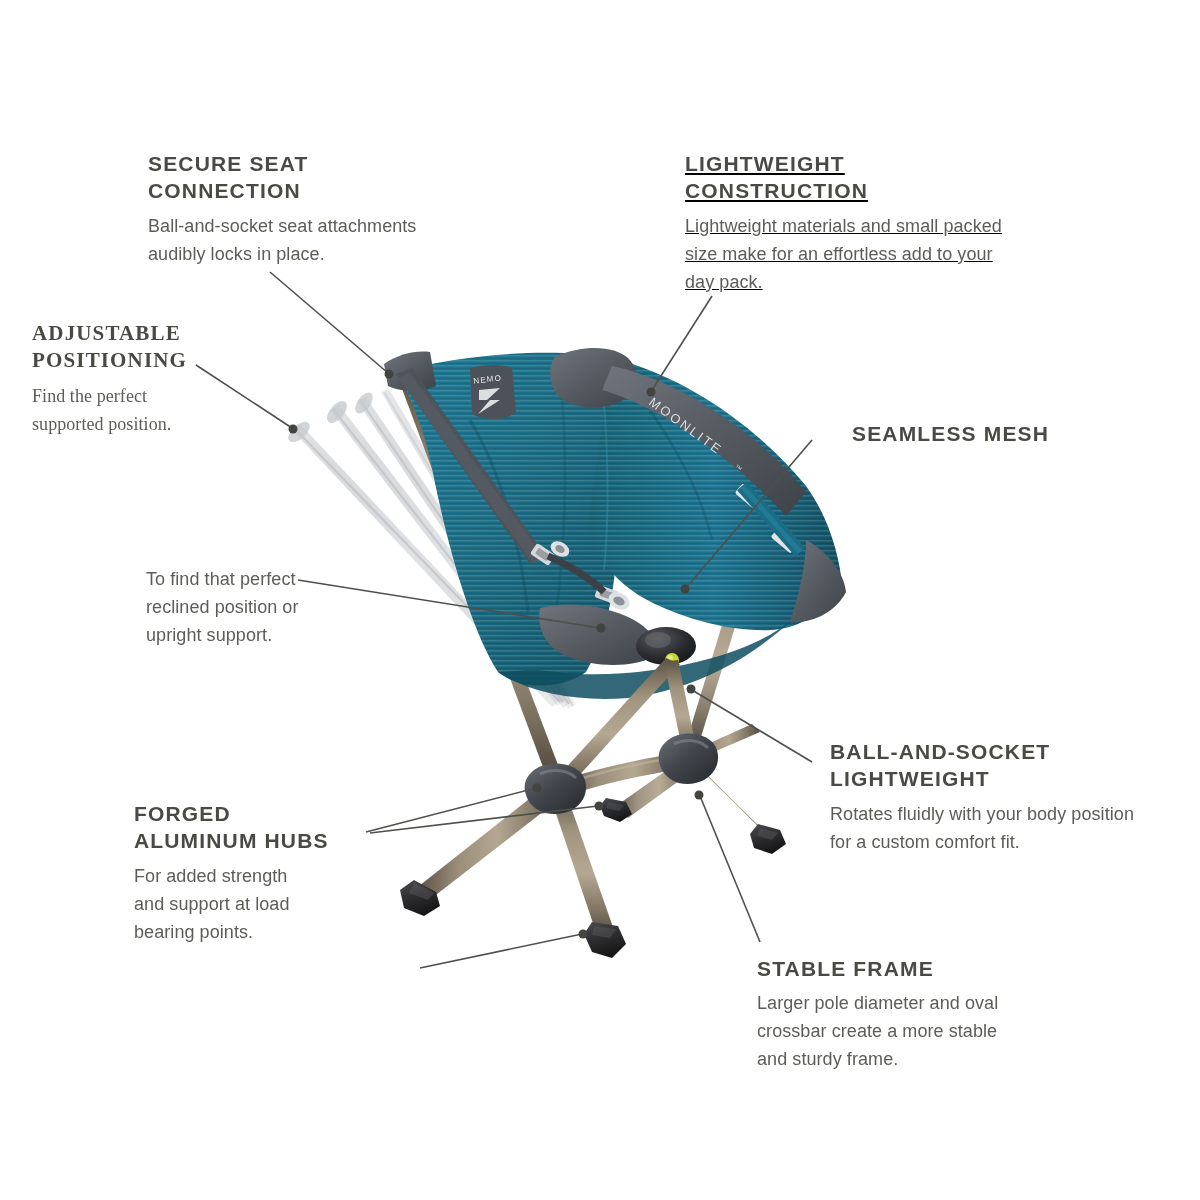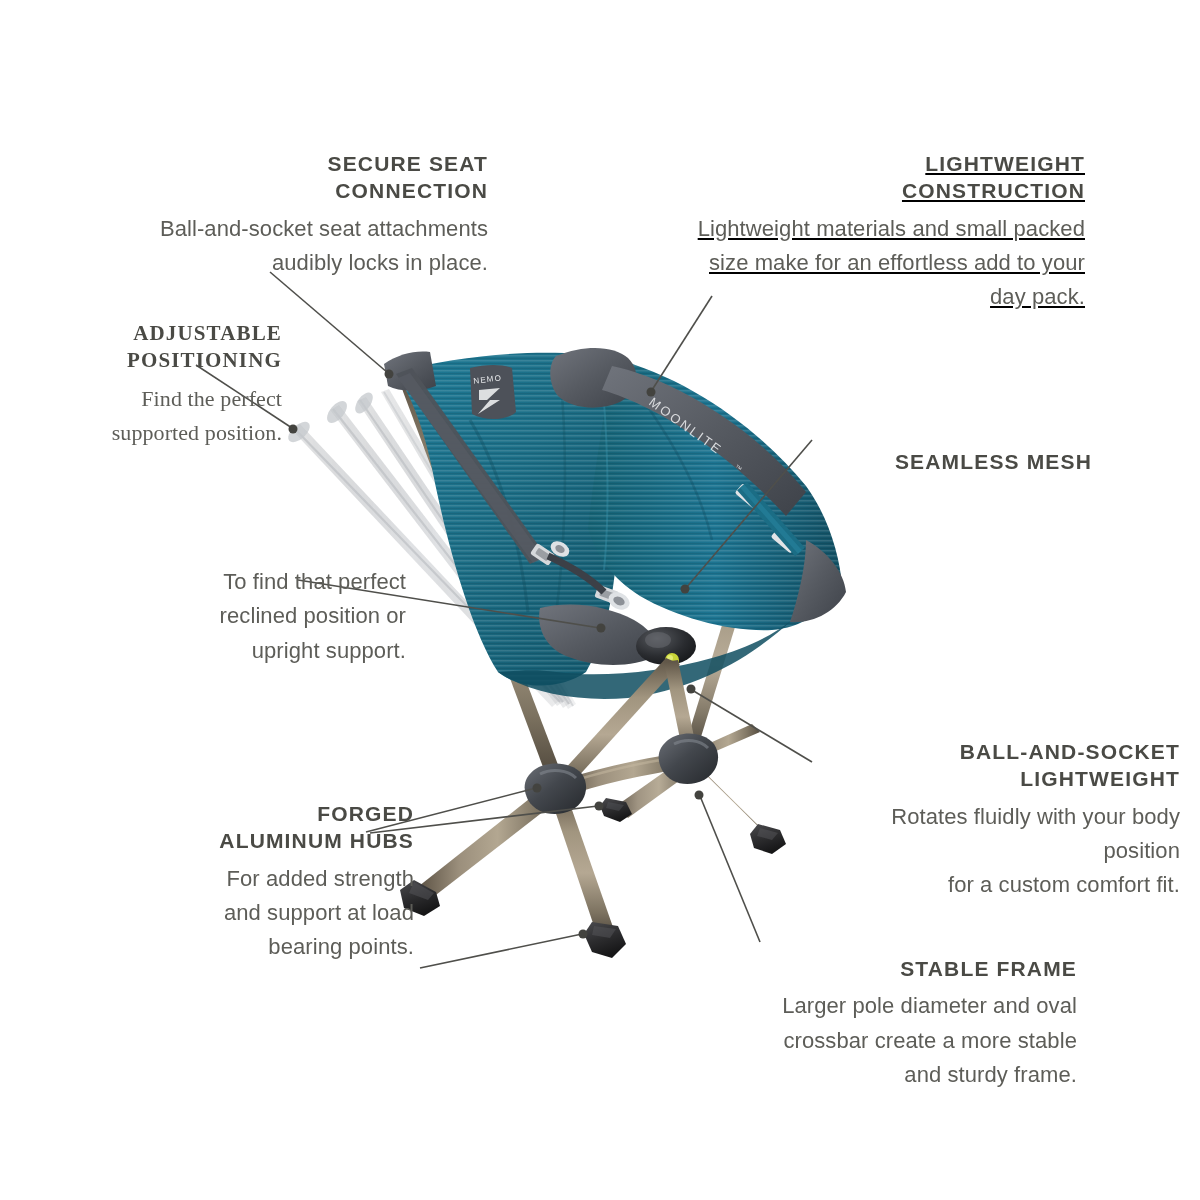--- a/index.html
+++ b/index.html
@@ -7,32 +7,32 @@
     width:1200px;height:1200px;
     background:#ffffff;
     font-family:"Liberation Sans","DejaVu Sans",sans-serif;
     overflow:hidden;
     position:relative;
     -webkit-font-smoothing:antialiased;
   }
   #stage{position:absolute;inset:0;width:1200px;height:1200px;}
 
   
-  .callout{position:absolute;text-align:right;}
+  .callout{position:absolute;}
   .callout .c-title{
     font-size:21px;
     font-weight:bold;
     color:#4a4a45;
     letter-spacing:0.055em;
     line-height:1.30;
     margin:0 0 7px 0;
     white-space:pre-line;
   }
   .callout .c-body{
-    font-size:22px;
+    font-size:18px;
     font-weight:400;
     color:#5d5d58;
     letter-spacing:0.004em;
     line-height:1.56;
     margin:0;
     white-space:pre-line;
   }
 
   
   #art{position:absolute;left:0;top:0;width:1200px;height:1200px;}
@@ -333,21 +333,21 @@
 day pack.</div>
   </div>
 
   <div class="callout" style="left:32px;top:320px;width:250px;font-family:Liberation Serif, serif;">
     <div class="c-title">ADJUSTABLE
 POSITIONING</div>
     <div class="c-body">Find the perfect
 supported position.</div>
   </div>
 
-  <div class="callout" style="left:812px;top:420px;width:280px;margin-top:28px;">
+  <div class="callout" style="left:852px;top:420px;width:280px;">
     <div class="c-title">SEAMLESS MESH</div>
   </div>
 
   <div class="callout" style="left:146px;top:565px;width:260px;">
     <div class="c-body">To find that perfect
 reclined position or
 upright support.</div>
   </div>
 
   <div class="callout" style="left:830px;top:738px;width:350px;">

